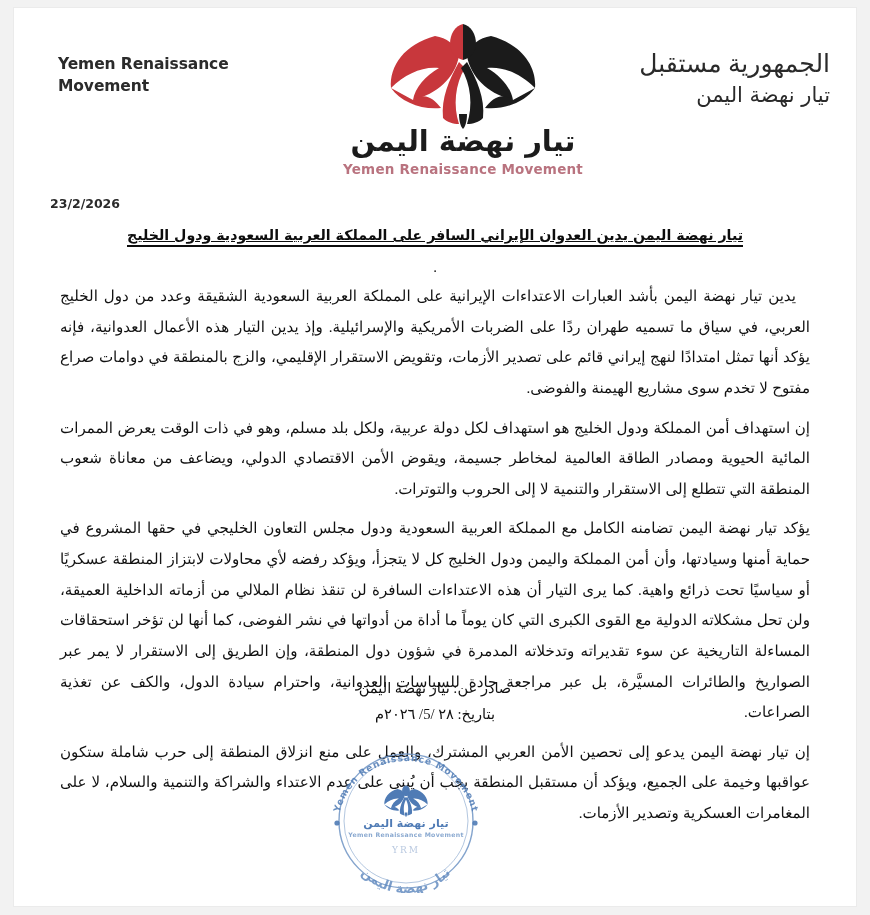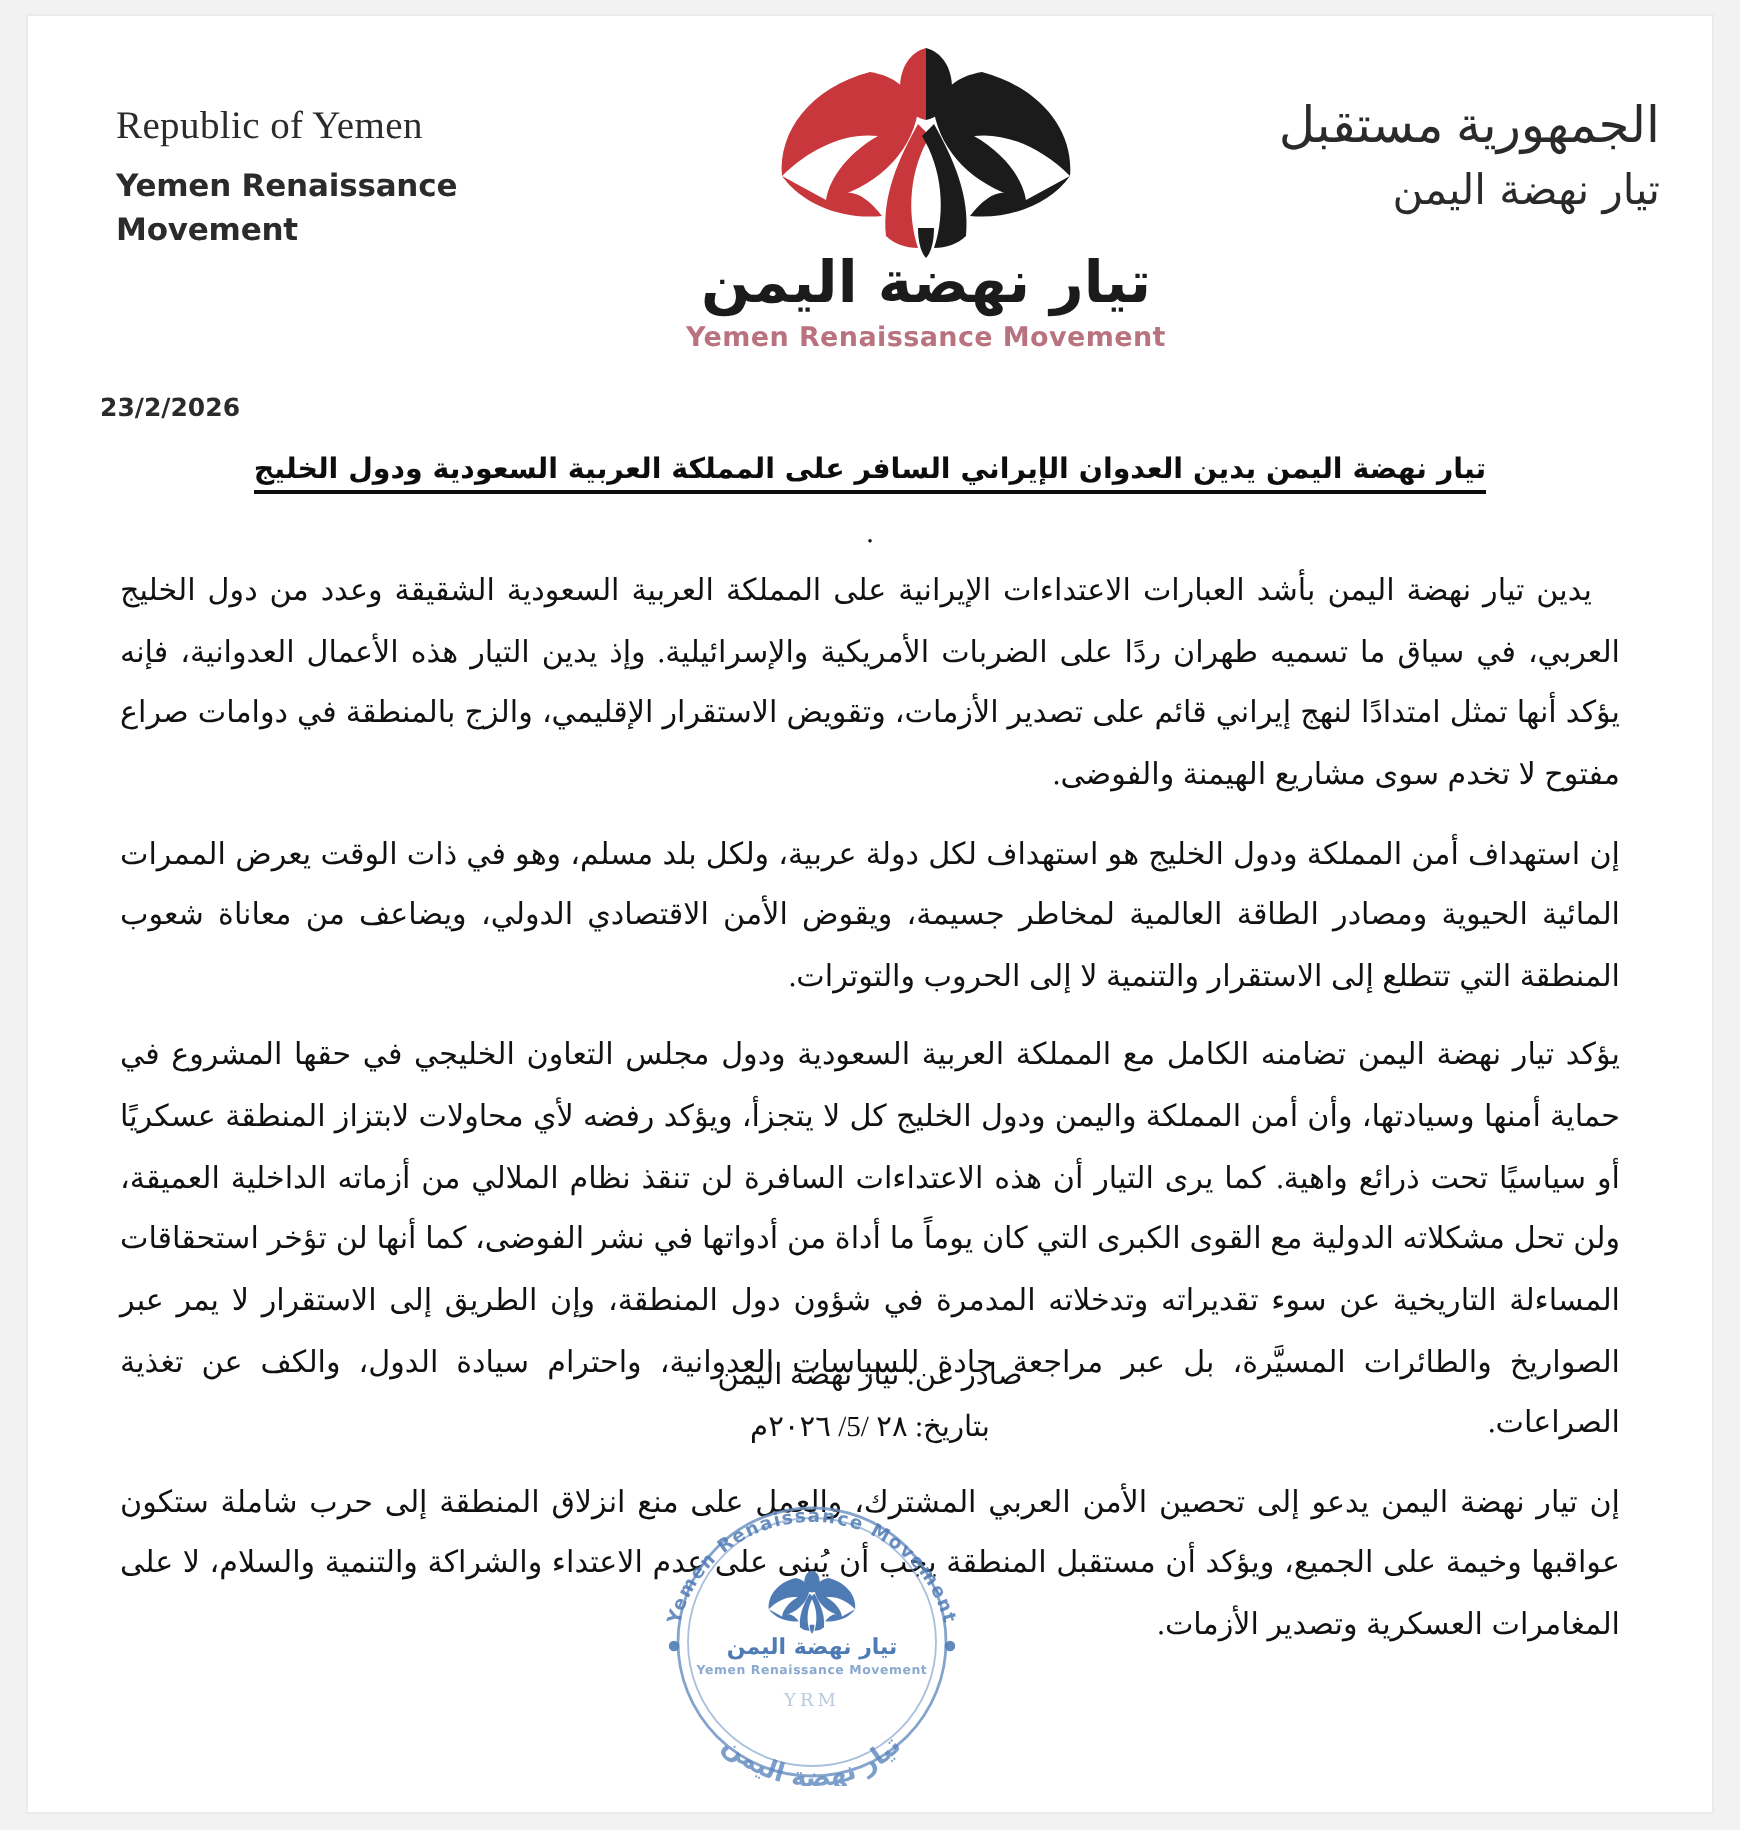--- a/index.html
+++ b/index.html
@@ -124,20 +124,21 @@
     direction: rtl;
   }
   .doc-title span {
     font-family: "DejaVu Sans", sans-serif;
     font-size: 14.2px;
     font-weight: bold;
     color: #0d0d0d;
     border-bottom: 2.2px solid #0d0d0d;
     padding-bottom: 2px;
     letter-spacing: -0.2px;
+    text-decoration: underline;
   }
 
   
   .body-wrap {
     position: absolute;
     left: 46px;
     right: 46px;
     top: 252px;
     direction: rtl;
     text-align: justify;
@@ -190,21 +191,20 @@
   }
 </style>
 </head>
 <body>
 
 <div class="page">
 
   <div class="header">
 
     <div class="hdr-left">
-      <div class="line-1">Republic of Yemen</div>
       <div class="line-2">Yemen Renaissance Movement</div>
     </div>
 
     <div class="hdr-center">
       <svg class="emblem" width="176" height="108" viewBox="0 0 176 108">
 
         <path d="M60 14 C30 22 14 44 16 66 C30 52 48 44 64 46 C50 54 40 66 38 78
                  C62 72 80 56 84 34 C80 22 72 16 60 14 Z" fill="#c8373c"></path>
         <path d="M16 66 C26 80 46 88 66 86 C58 76 50 70 38 78 Z" fill="#c8373c"></path>
 

